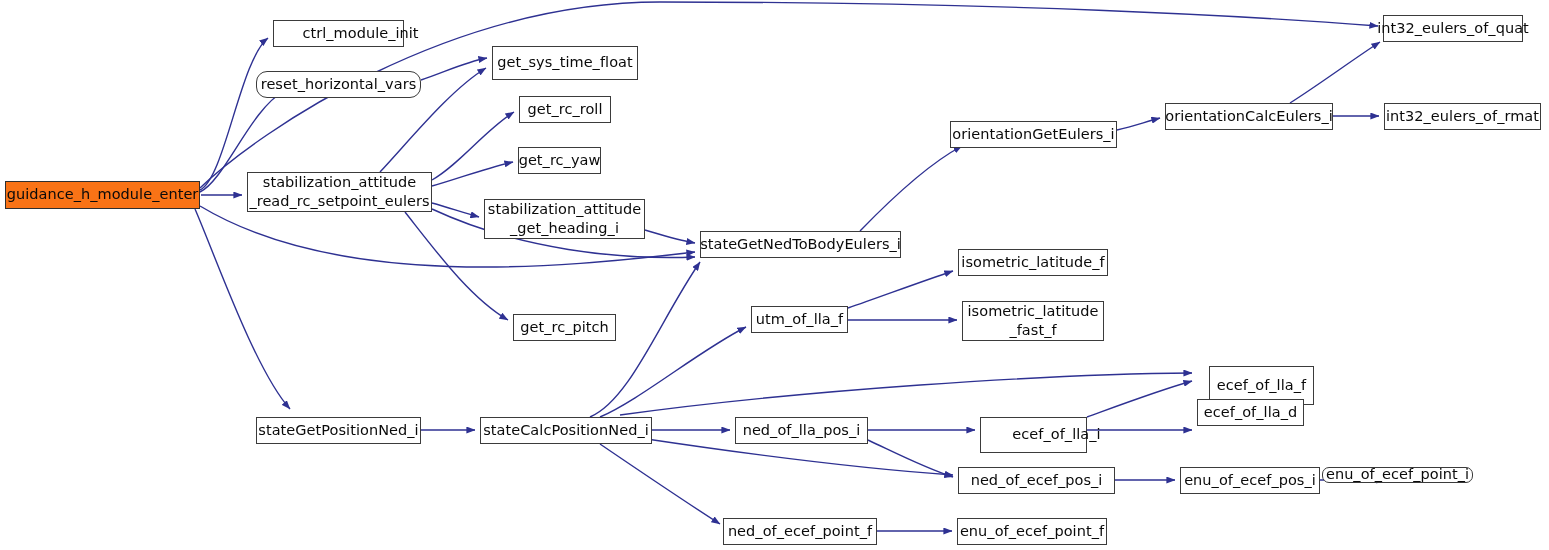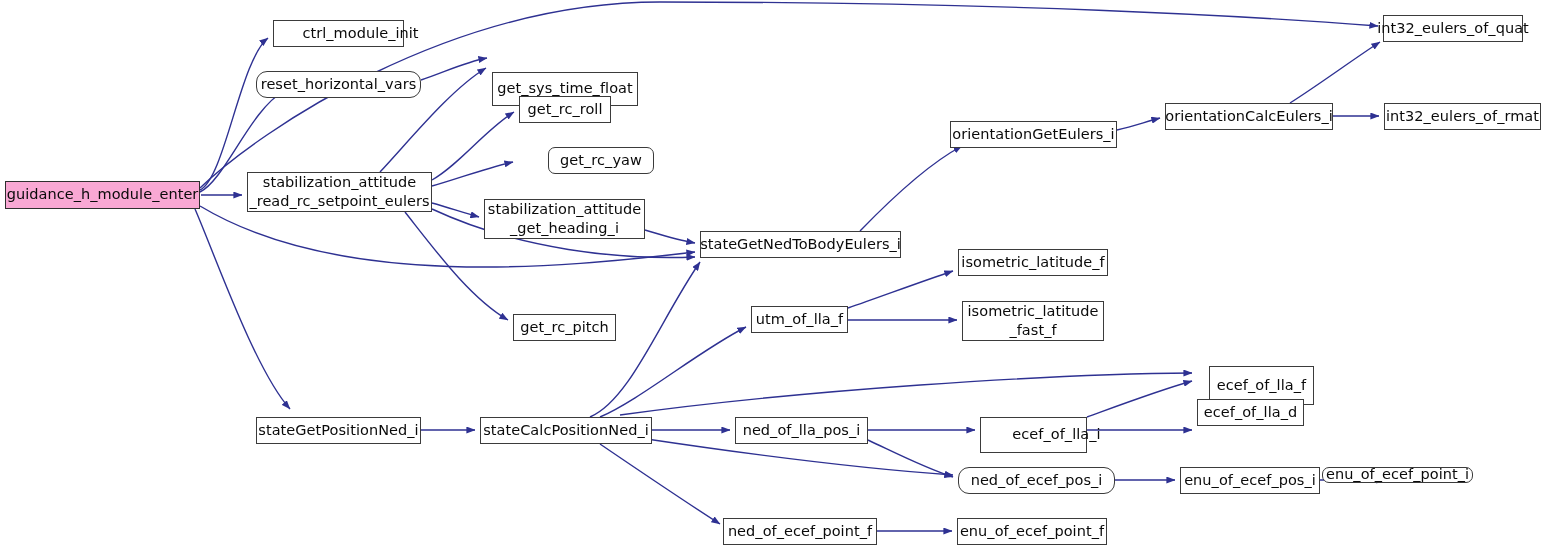--- a/index.html
+++ b/index.html
@@ -35,21 +35,21 @@
     align-items: center;
     justify-content: center;
     text-align: center;
     font-size: 14.5px;
     line-height: 1.32;
     white-space: pre;
     letter-spacing: 0.05px;
     z-index: 5;
   }
   .node.root {
-    background: #f9a8d4;
+    background: #f97316;
     border-color: #2f2f2f;
   }
   .node .lbl {
     display: block;
     padding: 0 4px;
   }
 </style>
 </head>
 <body>
 
@@ -96,40 +96,40 @@
         <path d="M 1320 480 L 1385 480" fill="none" stroke="#2e3192" stroke-width="1.4" marker-end="url(#arrowhead)"></path>
         <path d="M 877 531 L 952 531" fill="none" stroke="#2e3192" stroke-width="1.4" marker-end="url(#arrowhead)"></path>
       </g>
   </svg>
   <div id="node-group">
       <div class="node root" style="left: 5px; top: 181px; width: 195px; height: 28px;"><span class="lbl">guidance_h_module_enter</span></div>
       <div class="node" style="left: 273px; top: 20px; width: 131px; height: 27px; padding-left: 44px;"><span class="lbl">ctrl_module_init</span></div>
       <div class="node" style="left: 256px; top: 71px; width: 165px; height: 27px; border-radius: 11px;"><span class="lbl">reset_horizontal_vars</span></div>
       <div class="node" style="left: 247px; top: 172px; width: 185px; height: 40px;"><span class="lbl">stabilization_attitude
 _read_rc_setpoint_eulers</span></div>
-      <div class="node" style="left: 492px; top: 46px; width: 146px; height: 34px; margin-top: 26px;"><span class="lbl">get_sys_time_float</span></div>
+      <div class="node" style="left: 492px; top: 46px; width: 146px; height: 34px;"><span class="lbl">get_sys_time_float</span></div>
       <div class="node" style="left: 519px; top: 96px; width: 92px; height: 27px;"><span class="lbl">get_rc_roll</span></div>
-      <div class="node" style="left: 548px; top: 147px; width: 106px; height: 27px; border-radius: 7px;"><span class="lbl">get_rc_yaw</span></div>
+      <div class="node" style="left: 518px; top: 147px; width: 83px; height: 27px;"><span class="lbl">get_rc_yaw</span></div>
       <div class="node" style="left: 484px; top: 199px; width: 161px; height: 40px;"><span class="lbl">stabilization_attitude
 _get_heading_i</span></div>
       <div class="node" style="left: 513px; top: 314px; width: 103px; height: 27px;"><span class="lbl">get_rc_pitch</span></div>
       <div class="node" style="left: 700px; top: 231px; width: 201px; height: 27px;"><span class="lbl">stateGetNedToBodyEulers_i</span></div>
       <div class="node" style="left: 950px; top: 121px; width: 167px; height: 27px;"><span class="lbl">orientationGetEulers_i</span></div>
       <div class="node" style="left: 1165px; top: 103px; width: 168px; height: 27px;"><span class="lbl">orientationCalcEulers_i</span></div>
       <div class="node" style="left: 1383px; top: 15px; width: 140px; height: 27px;"><span class="lbl">int32_eulers_of_quat</span></div>
       <div class="node" style="left: 1384px; top: 103px; width: 157px; height: 27px;"><span class="lbl">int32_eulers_of_rmat</span></div>
       <div class="node" style="left: 751px; top: 306px; width: 97px; height: 27px;"><span class="lbl">utm_of_lla_f</span></div>
       <div class="node" style="left: 958px; top: 249px; width: 150px; height: 27px;"><span class="lbl">isometric_latitude_f</span></div>
       <div class="node" style="left: 962px; top: 301px; width: 142px; height: 40px;"><span class="lbl">isometric_latitude
 _fast_f</span></div>
       <div class="node" style="left: 256px; top: 417px; width: 165px; height: 27px;"><span class="lbl">stateGetPositionNed_i</span></div>
       <div class="node" style="left: 480px; top: 417px; width: 172px; height: 27px;"><span class="lbl">stateCalcPositionNed_i</span></div>
       <div class="node" style="left: 735px; top: 417px; width: 133px; height: 27px;"><span class="lbl">ned_of_lla_pos_i</span></div>
       <div class="node" style="left: 1197px; top: 366px; width: 105px; height: 39px; margin-left: 12px;"><span class="lbl">ecef_of_lla_f</span></div>
       <div class="node" style="left: 980px; top: 417px; width: 107px; height: 36px; padding-left: 46px;"><span class="lbl">ecef_of_lla_i</span></div>
       <div class="node" style="left: 1197px; top: 399px; width: 107px; height: 27px;"><span class="lbl">ecef_of_lla_d</span></div>
-      <div class="node" style="left: 958px; top: 467px; width: 157px; height: 27px; border-radius: 11px;"><span class="lbl">ned_of_ecef_pos_i</span></div>
+      <div class="node" style="left: 958px; top: 467px; width: 157px; height: 27px;"><span class="lbl">ned_of_ecef_pos_i</span></div>
       <div class="node" style="left: 1180px; top: 467px; width: 140px; height: 27px;"><span class="lbl">enu_of_ecef_pos_i</span></div>
       <div class="node" style="left: 1322px; top: 467px; width: 151px; height: 16px; border-radius: 7px;"><span class="lbl">enu_of_ecef_point_i</span></div>
       <div class="node" style="left: 723px; top: 518px; width: 154px; height: 27px;"><span class="lbl">ned_of_ecef_point_f</span></div>
       <div class="node" style="left: 957px; top: 518px; width: 150px; height: 27px;"><span class="lbl">enu_of_ecef_point_f</span></div>
     </div>
 </div>
 
 </body></html>

